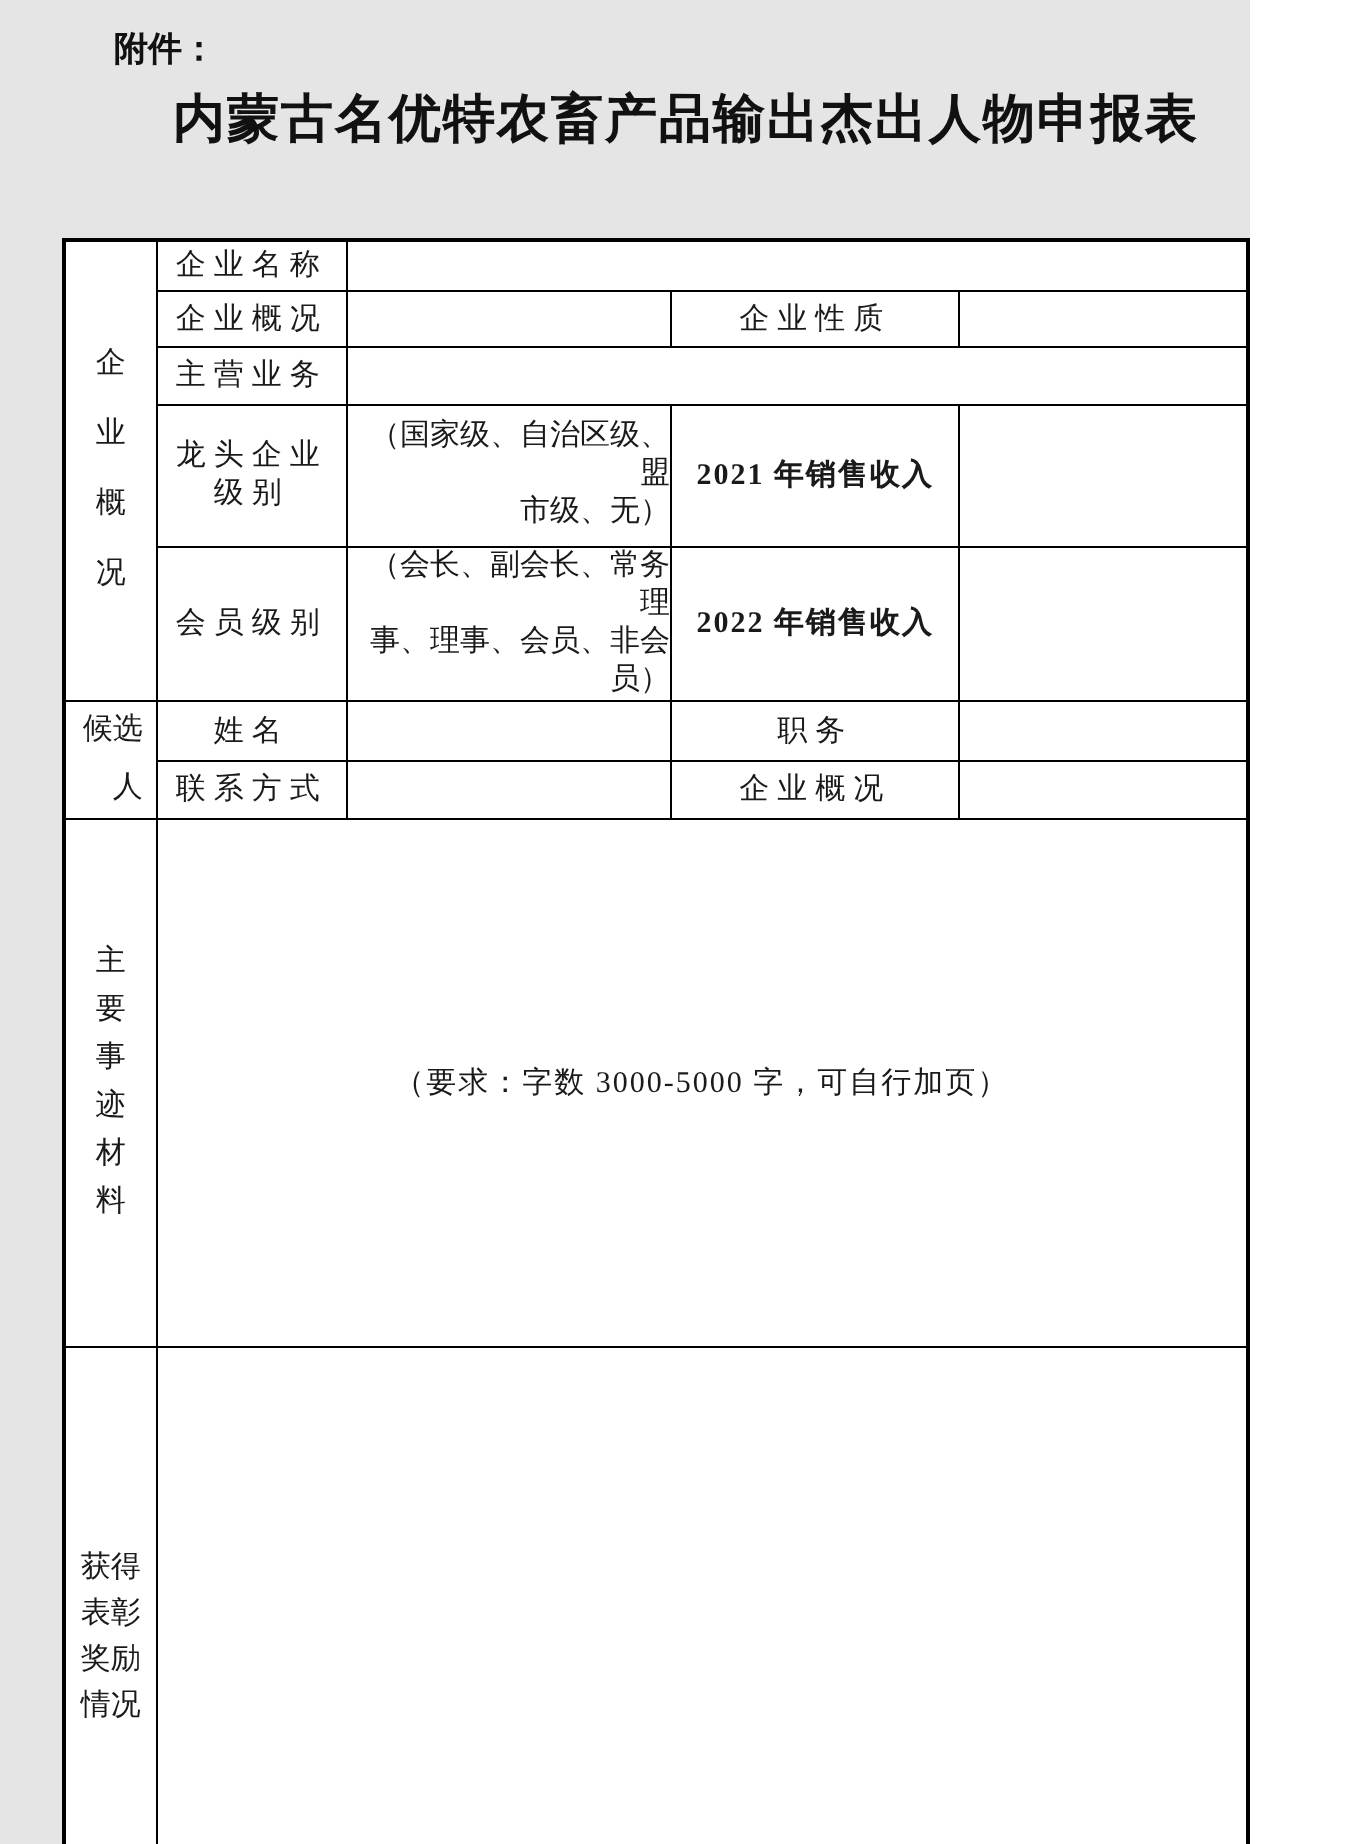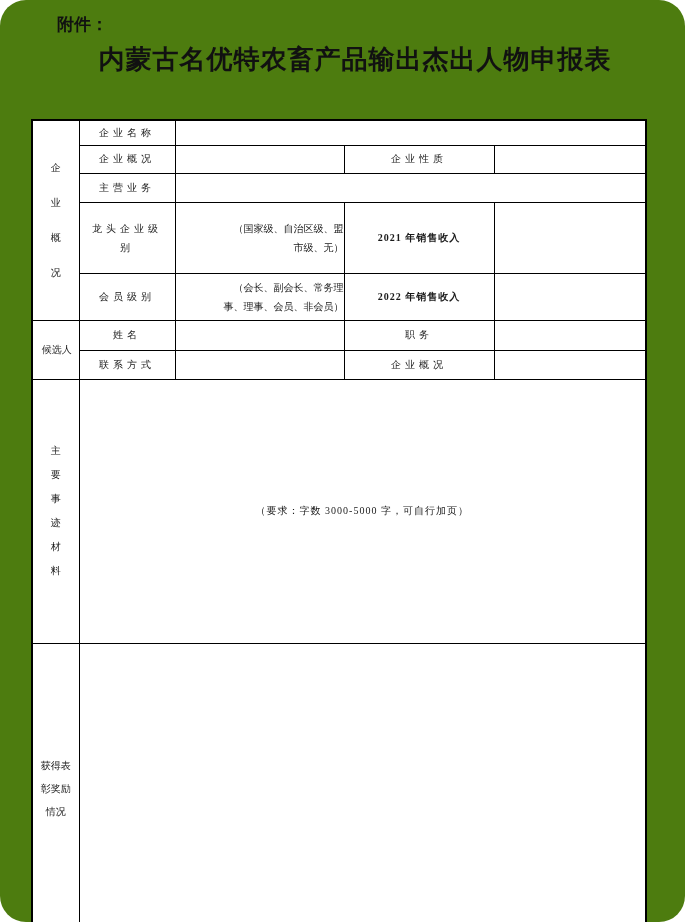--- a/index.html
+++ b/index.html
@@ -1,38 +1,38 @@
 <!DOCTYPE html>
 <html><head>
 <meta charset="utf-8">
 <style>
   html, body { margin:0; padding:0; background:#ffffff; }
   .page {
-    position:relative; width:685px; height:922px; background:#4d7c0f;
-    font-family:"Liberation Serif","DejaVu Serif",serif; color:#1a1a1a; overflow:hidden;border-radius:26px;
+    position:relative; width:625px; height:922px; background:#e5e5e5;
+    font-family:"Liberation Serif","DejaVu Serif",serif; color:#1a1a1a; overflow:hidden;
   }
   .attachment {
     position:absolute; left:57px; top:13px;
     font-family:"Liberation Sans","DejaVu Sans",sans-serif;
     font-weight:bold; font-size:17px; color:#111;
   }
   .title {
-    position:absolute; left:48px; top:42px; width:614px; margin:0;
+    position:absolute; left:36px; top:42px; width:614px; margin:0;
     text-align:center; font-size:26px; font-weight:bold; letter-spacing:1px; color:#111;
     font-family:"Liberation Serif","DejaVu Serif",serif;
   }
   table.form {
     position:absolute; left:31px; top:119px;
     border-collapse:collapse; table-layout:fixed;
     border:2px solid #000; background:#fff;
   }
   table.form td {
     border:1px solid #000; padding:0;
     text-align:center; vertical-align:middle;
-    font-size:10px; color:#1a1a1a; overflow:hidden;
+    font-size:15px; color:#1a1a1a; overflow:hidden;
   }
   
   .lbl { letter-spacing:4px; }
   .numlbl { letter-spacing:1px;font-weight:bold; }
   
   .opts { font-size:13px; line-height:19px; letter-spacing:0; }
   .opts span { display:block;text-align:right; }
   
   .wrap4 { width:80px; margin:16px auto; word-break:break-all; line-height:19px; }
   

